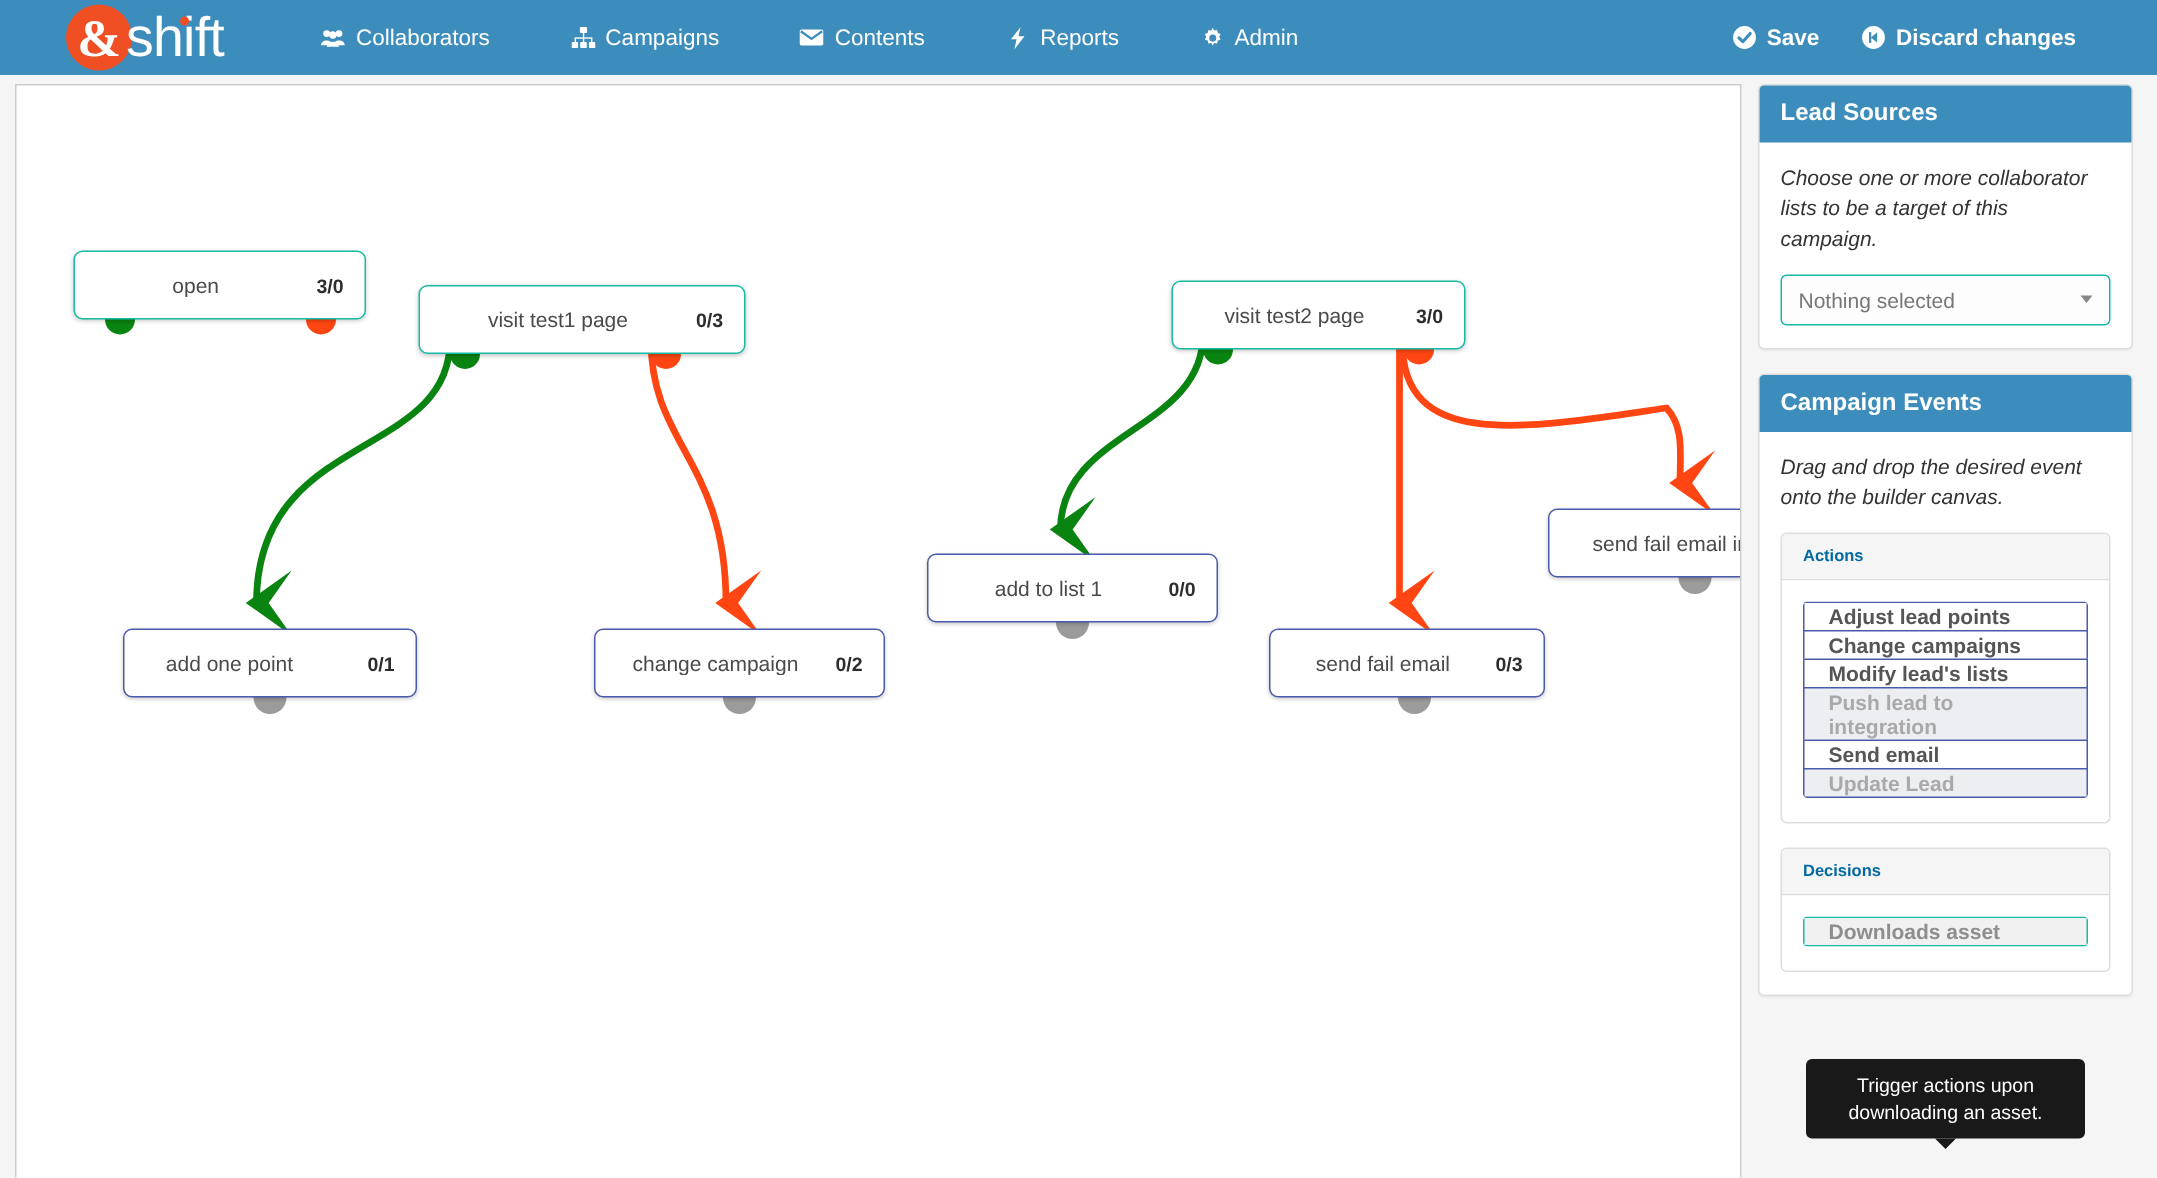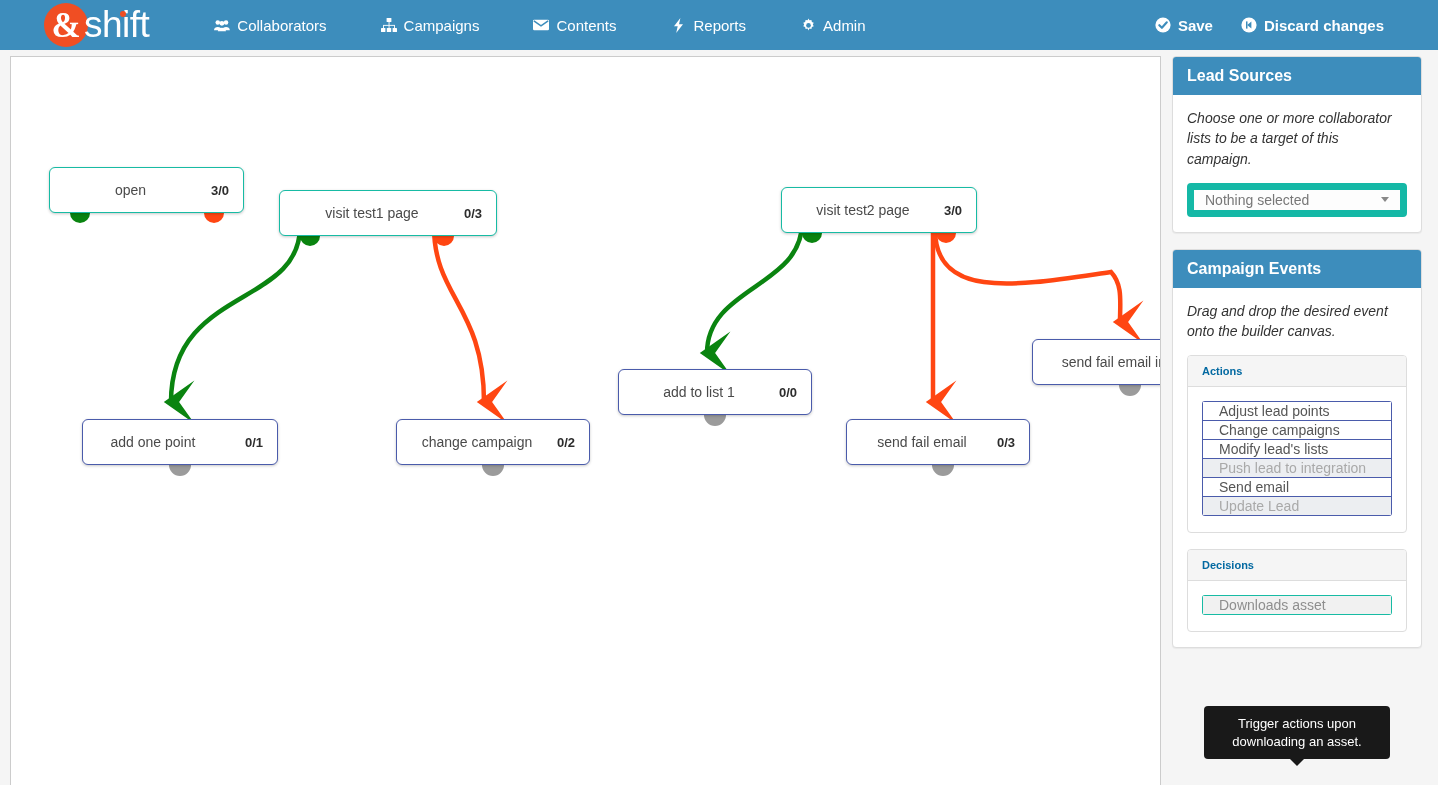--- a/index.html
+++ b/index.html
@@ -154,21 +154,21 @@
     font-style: italic;
     font-size: 14px;
     color: #333333;
     line-height: 1.45;
     margin: 0 0 14px 0;
   }
   .hint.last { margin-bottom: 14px; }
   .selectbox {
     display: flex; align-items: center;
     justify-content: space-between;
-    border: 7px solid #14b8a6;
+    border: 1px solid #14b8a6;
     border-radius: 4px;
     background: #fdfdfd;
     height: 34px;
     padding: 0 11px;
     font-size: 14px;
     color: #777777;
     cursor: pointer;
   }
   .caret {
     width: 0; height: 0;
@@ -195,20 +195,21 @@
   .group-body { padding: 14px 14px 16px 14px; }
   .evt-list { border-radius: 3px; overflow: hidden; }
   .evt {
     border: 1px solid #4a5bab;
     border-bottom: none;
     background: #ffffff;
     color: #555555;
     font-size: 14px;
     padding: 1px 16px;
     cursor: move;
+    font-weight: bold;
   }
   .evt:last-child { border-bottom: 1px solid #4a5bab; }
   .evt.muted { background: #eceef1; color: #a9a9a9; }
   .evt.teal { border-color: #17bba4; background: #f1f1f1; color: #8e8e8e; }
 
   
   #tooltip {
     position: absolute;
     left: 1204px; top: 706px;
     width: 186px;

